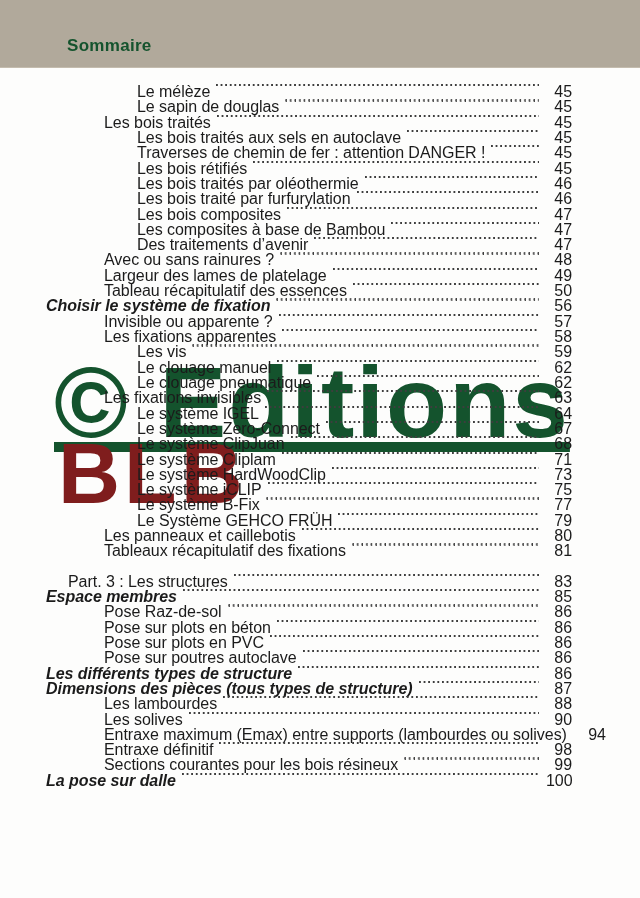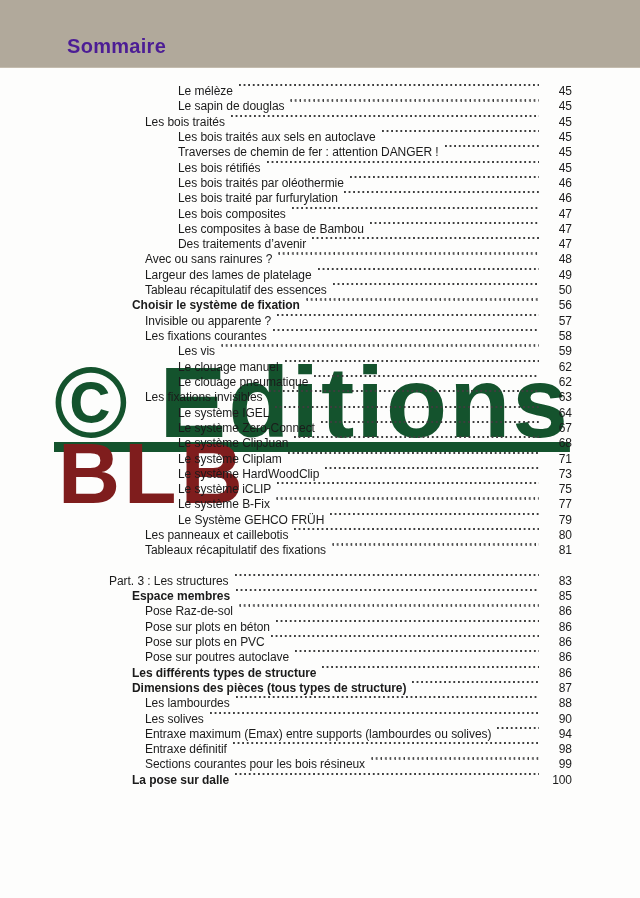--- a/index.html
+++ b/index.html
@@ -9,40 +9,40 @@
     background:#fdfdfc;
     font-family:"Liberation Sans", sans-serif;
   }
   
   .topbar{
     position:absolute;top:0;left:0;width:640px;height:68px;
     background:#b1a99b;border-bottom:1px solid #c4bcae;box-sizing:border-box;
   }
   .topbar .title{
     position:absolute;left:67px;top:36px;margin:0;
-    font-size:20px;font-weight:700;color:#4c1d95;letter-spacing:.3px;
+    font-size:17px;font-weight:700;color:#14532d;letter-spacing:.3px;
     line-height:20px;
   }
   
   .watermark{
     position:absolute;z-index:0;left:0;top:0;width:640px;height:898px;
     pointer-events:none;font-weight:700;line-height:1;white-space:nowrap;
   }
   .wm1{position:absolute;left:54px;top:352px;font-size:100px;color:#14532d;letter-spacing:2px;text-decoration:underline;}
   .wm2{position:absolute;left:58px;top:430px;font-size:86px;color:#7f1d1d;letter-spacing:4px;}
   
   .toc{position:absolute;z-index:1;top:84px;left:0;right:0;}
   .row{
     display:flex;align-items:flex-end;
     height:15.32px;line-height:15.32px;
-    padding-right:68px;font-size:12px;color:#1b1b1b;letter-spacing:-.05px;padding-left:41px;
+    padding-right:68px;font-size:16px;color:#1b1b1b;letter-spacing:-.05px;
   }
   .row .label{white-space:nowrap;flex:none;}
   .lvl0 .label{margin-left:68px;font-weight:400;}
-  .lvl1 .label{margin-left:91px;font-weight:700;}
+  .lvl1 .label{margin-left:46px;font-weight:700;font-style:italic;}
   .lvl2 .label{margin-left:104px;}
   .lvl3 .label{margin-left:137px;}
   .gap{margin-top:15px;}
   .leader{
     flex:1 1 auto;align-self:baseline;height:2.2px;margin:0 7px 0 6px;
     background-image:radial-gradient(circle at 1.1px 1.1px, #3d3d3d 0.85px, transparent 1.05px);
     background-size:4.6px 2.2px;background-repeat:repeat-x;background-position:left bottom;
   }
   .pagenum{flex:none;width:26px;text-align:right;white-space:nowrap;}
 </style>
@@ -135,21 +135,21 @@
     <span class="label">Choisir le système de fixation</span>
     <span class="leader"></span>
     <span class="pagenum">56</span>
   </div>
       <div class="row lvl2">
     <span class="label">Invisible ou apparente ?</span>
     <span class="leader"></span>
     <span class="pagenum">57</span>
   </div>
       <div class="row lvl2">
-    <span class="label">Les fixations courantes</span>
+    <span class="label">Les fixations apparentes</span>
     <span class="leader"></span>
     <span class="pagenum">58</span>
   </div>
       <div class="row lvl3">
     <span class="label">Les vis</span>
     <span class="leader"></span>
     <span class="pagenum">59</span>
   </div>
       <div class="row lvl3">
     <span class="label">Le clouage manuel</span>

